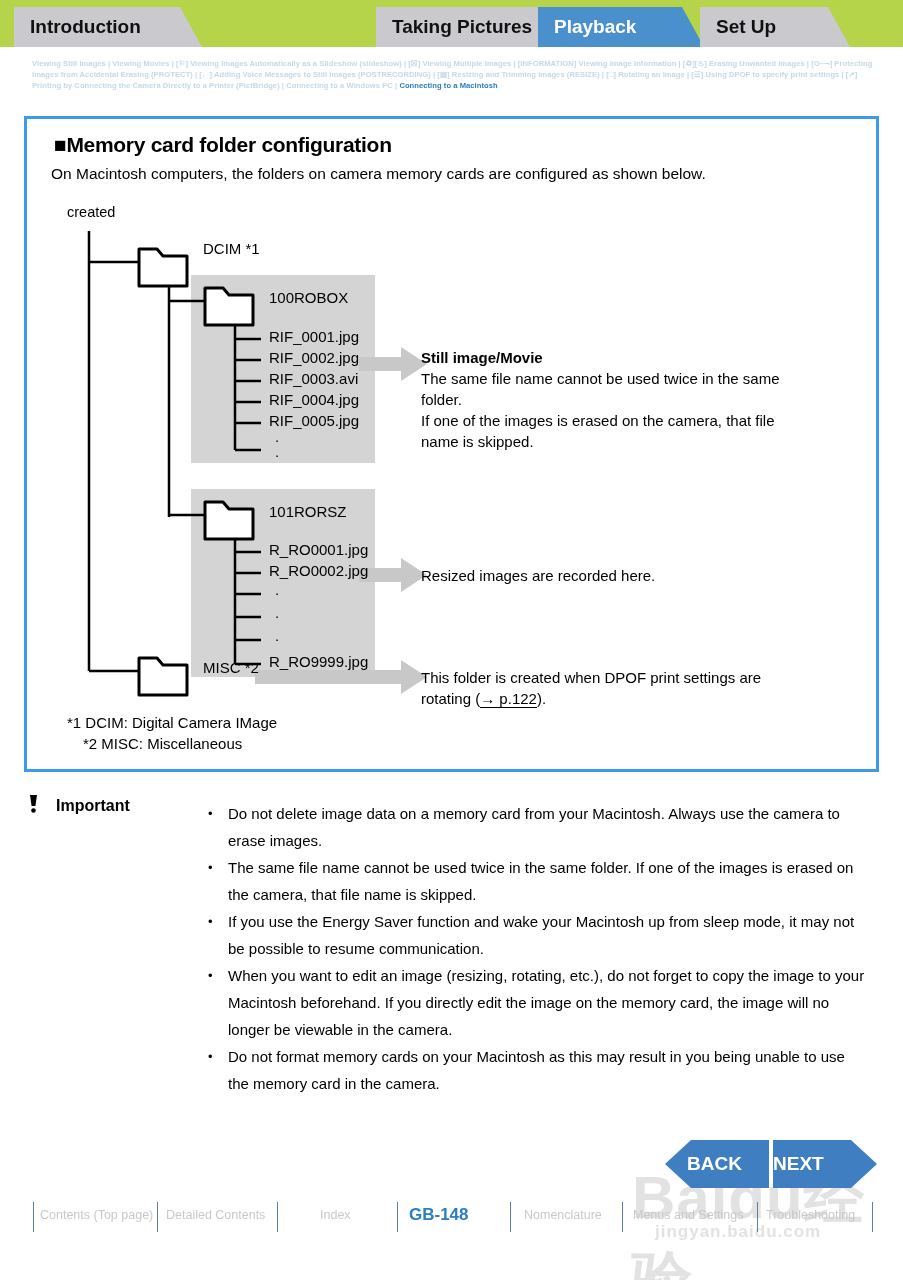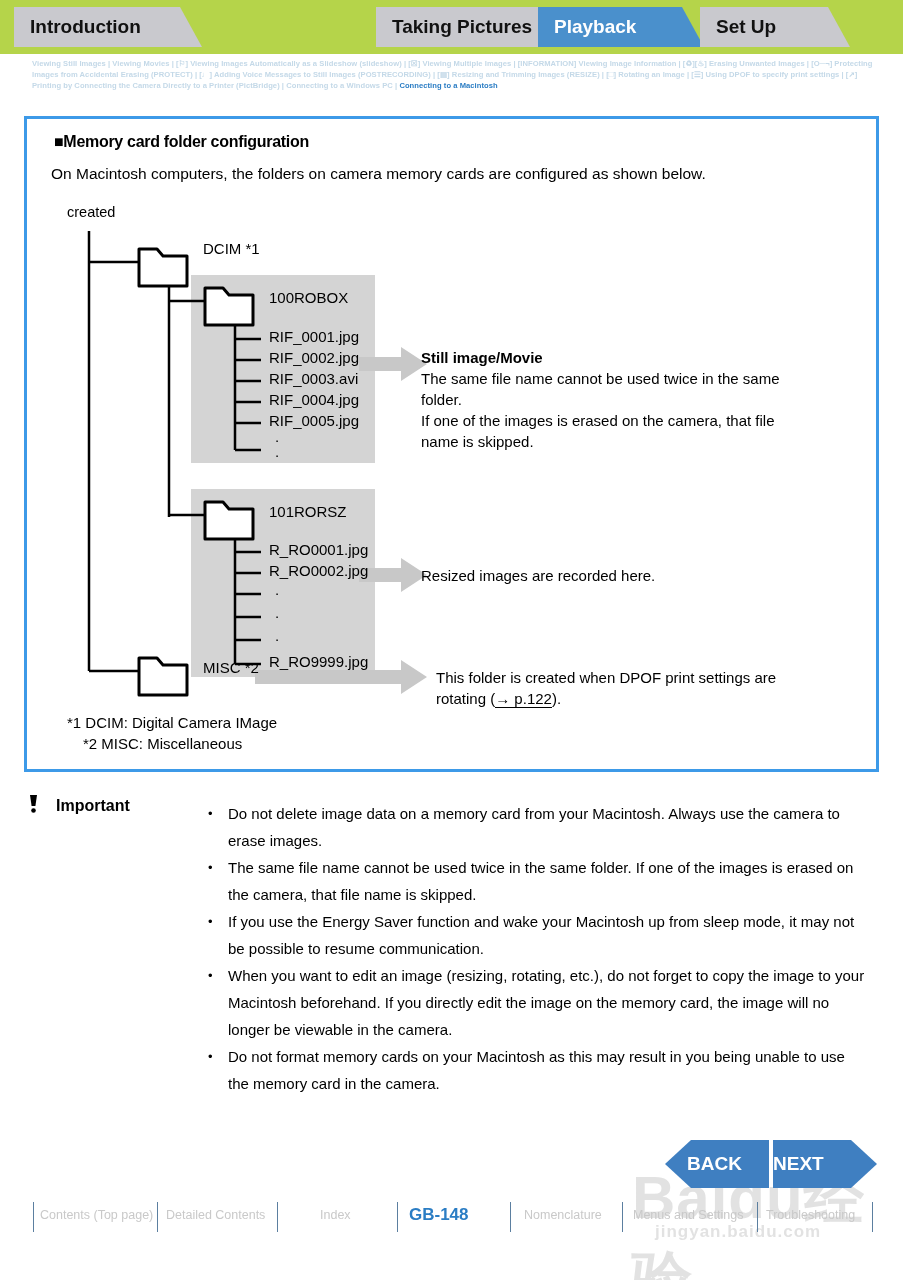--- a/index.html
+++ b/index.html
@@ -12,21 +12,21 @@
     height: 1280px;
     position: relative;
     font-family: "Liberation Sans", sans-serif;
     overflow: hidden;
   }
 
   
   #tabbar {
     position: absolute;
     left: 0; top: 0;
-    width: 903px; height: 54px;
+    width: 903px; height: 47px;
     background: #b5d44a;
   }
   .tab {
     position: absolute;
     top: 7px;
     height: 40px;
     background: #c9c9ce;
     color: #111111;
     font-size: 19px;
     font-weight: bold;
@@ -62,21 +62,21 @@
     position: absolute;
     left: 24px; top: 116px;
     width: 855px; height: 656px;
     border: 3px solid #3d9ae8;
     background: #ffffff;
     box-sizing: border-box;
   }
   #panel-title {
     position: absolute;
     left: 27px; top: 14px;
-    font-size: 16px;
+    font-size: 21px;
     font-weight: bold;
     color: #000;
     letter-spacing: -0.3px;
   }
   #panel-subtitle {
     position: absolute;
     left: 24px; top: 46px;
     font-size: 15.5px;
     color: #000;
   }
@@ -330,21 +330,21 @@
   <div class="sidecap" style="left:394px; top:228px; width:440px;">
     <b>Still image/Movie</b><br>
     <span>The same file name cannot be used twice in the same</span><br>
     <span>folder.</span><br>
     <span>If one of the images is erased on the camera, that file</span><br>
     <span>name is skipped.</span>
   </div>
 
   <div class="sidecap" style="left:394px; top:446px; width:440px;">Resized images are recorded here.</div>
 
-  <div class="sidecap" style="left:394px; top:548px; width:450px;margin-left:15px;">
+  <div class="sidecap" style="left:394px; top:548px; width:450px;">
     <span>This folder is created when DPOF print settings are</span><br>
     <span>rotating (</span><span class="linkunder">→ p.122</span><span>).</span>
   </div>
 
   <div class="footnote" style="left:40px; top:595px;">*1 DCIM: Digital Camera IMage</div>
   <div class="footnote" style="left:56px; top:616px;">*2 MISC: Miscellaneous</div>
 </div>
 
 <div id="excl-icon">
   <svg width="11" height="20" viewBox="0 0 11 20">

